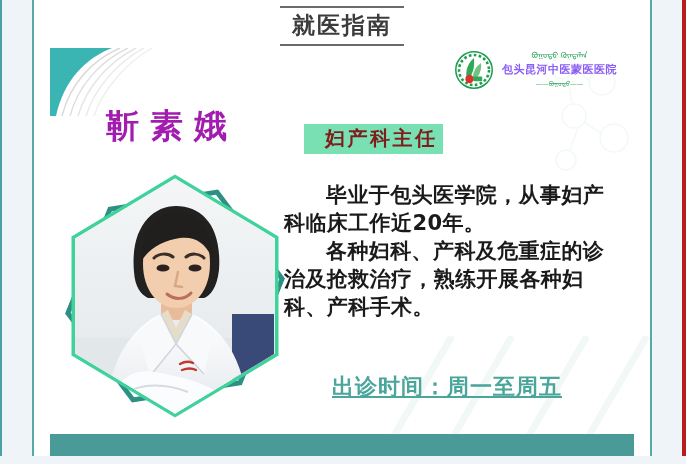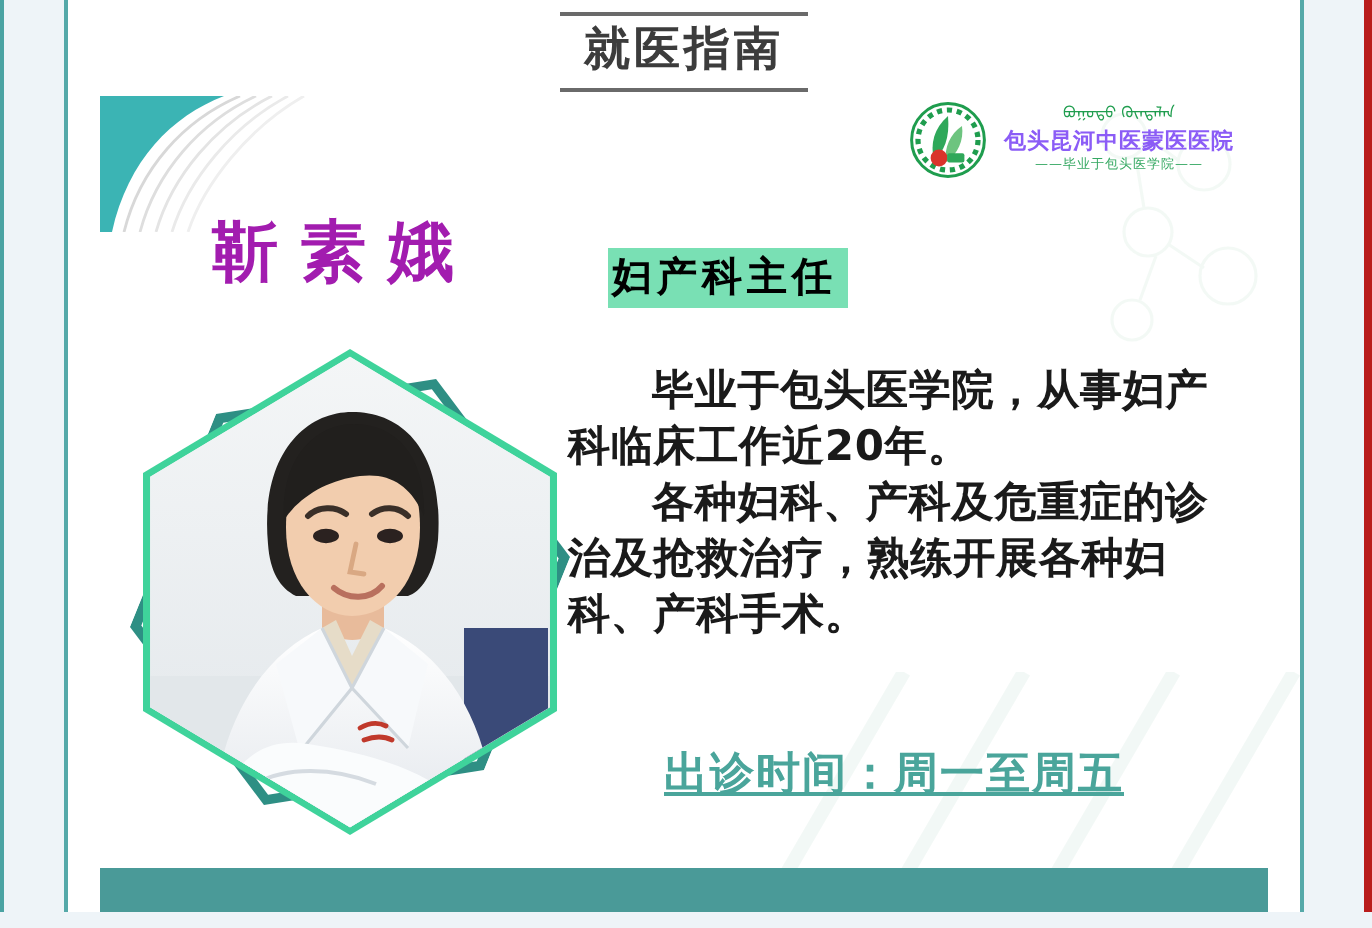--- a/index.html
+++ b/index.html
@@ -70,23 +70,23 @@
     letter-spacing:11px;line-height:1.2;
     font-family:"DejaVu Sans","Liberation Sans",sans-serif;
   }
 
   
   #titles{
     position:absolute;left:302px;top:124px;z-index:20;
     display:flex;gap:24px;align-items:center;
   }
   .badge{
-    background:#79e0b4;color:#000000;
+    background:#79e0b4;color:#7f1d1d;
     font-size:20px;font-weight:bold;letter-spacing:2.5px;
-    padding:3px 5px 4px 2px;line-height:1.15;white-space:nowrap;
+    padding:3px 5px 4px 21px;line-height:1.15;white-space:nowrap;
     font-family:"DejaVu Sans","Liberation Sans",sans-serif;
   }
 
   
   #photo-wrap{position:absolute;left:58px;top:172px;width:230px;height:248px;z-index:15;}
   .hex{position:absolute;inset:0;}
   #hex-back{
     clip-path:polygon(50% 2%,93% 26%,93% 74%,50% 98%,7% 74%,7% 26%);
     background:#2e8f84;transform:rotate(22deg) scale(.965);
   }
@@ -174,21 +174,21 @@
       <circle cx="20" cy="20" r="18.2" fill="none" stroke="#1f9d4e" stroke-width="1.5"></circle>
       <circle cx="20" cy="20" r="15" fill="none" stroke="#1f9d4e" stroke-width="2.6" stroke-dasharray="2.6 2.4"></circle>
       <path d="M20 8 C13 14 11 22 13 30 C18 26 21 19 20 8 Z" fill="#2fa85a"></path>
       <path d="M27 13 C21 17 18 24 19 31 C25 27 28 20 27 13 Z" fill="#6dc47f"></path>
       <circle cx="15.5" cy="29" r="4.2" fill="#d9342b"></circle>
       <rect x="19.6" y="26.6" width="8.6" height="4.6" rx="1" fill="#2fa85a"></rect>
     </svg>
     <div id="logo-text">
       <div id="logo-mn">ᠪᠤᠭᠤᠲᠤ ᠬᠦᠨᠳᠡᠯᠡᠨ</div>
       <div id="logo-cn">包头昆河中医蒙医医院</div>
-      <div id="logo-sub">——毕业于包头医学院——</div>
+      <div id="logo-sub">——ᠪᠤᠭᠤᠲᠤ——</div>
     </div>
   </div>
 
   <div id="doctor-name">靳素娥</div>
 
   <div id="titles">
     <span class="badge">妇产科主任</span>
   </div>
 
   <div id="photo-wrap">

